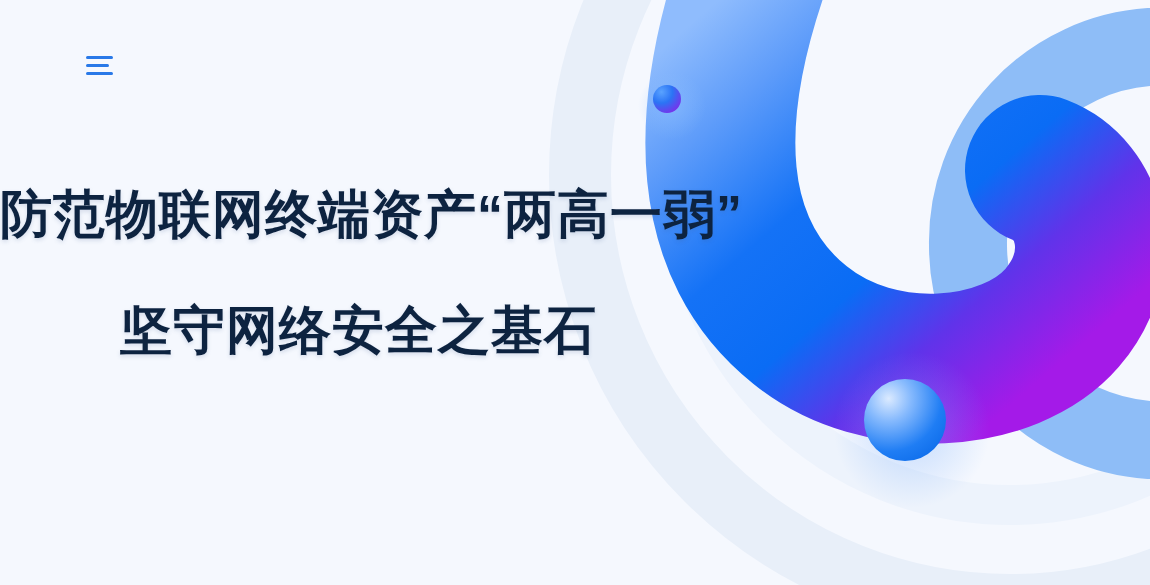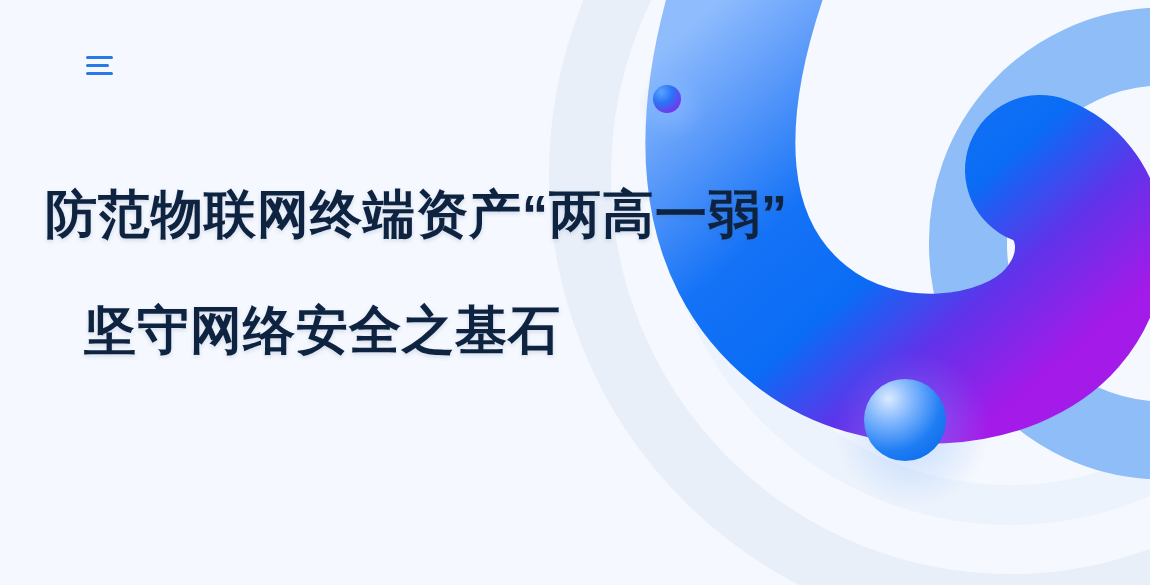--- a/index.html
+++ b/index.html
@@ -79,25 +79,24 @@
     color: #0d2340;
     font-family: "Liberation Sans", "DejaVu Sans", sans-serif;
     font-weight: bold;
     font-size: 52px;
     letter-spacing: 1px;
     line-height: 1.08;
     white-space: nowrap;
     text-shadow: 0 2px 4px rgba(60, 90, 140, 0.18);
   }
   #title-line-1 {
-    margin-left: 45px;
     margin-bottom: 60px;
   }
   #title-line-2 {
-    margin-left: 84px;
+    margin-left: 120px;
   }
 </style>
 </head>
 <body>
 
 <div id="stage">
 
   <svg id="bg-art" viewBox="0 0 1150 585" width="1150" height="585" xmlns="http://www.w3.org/2000/svg">
     <defs>
       <linearGradient id="gradMainArc" x1="0.12" y1="0" x2="0.9" y2="1">

